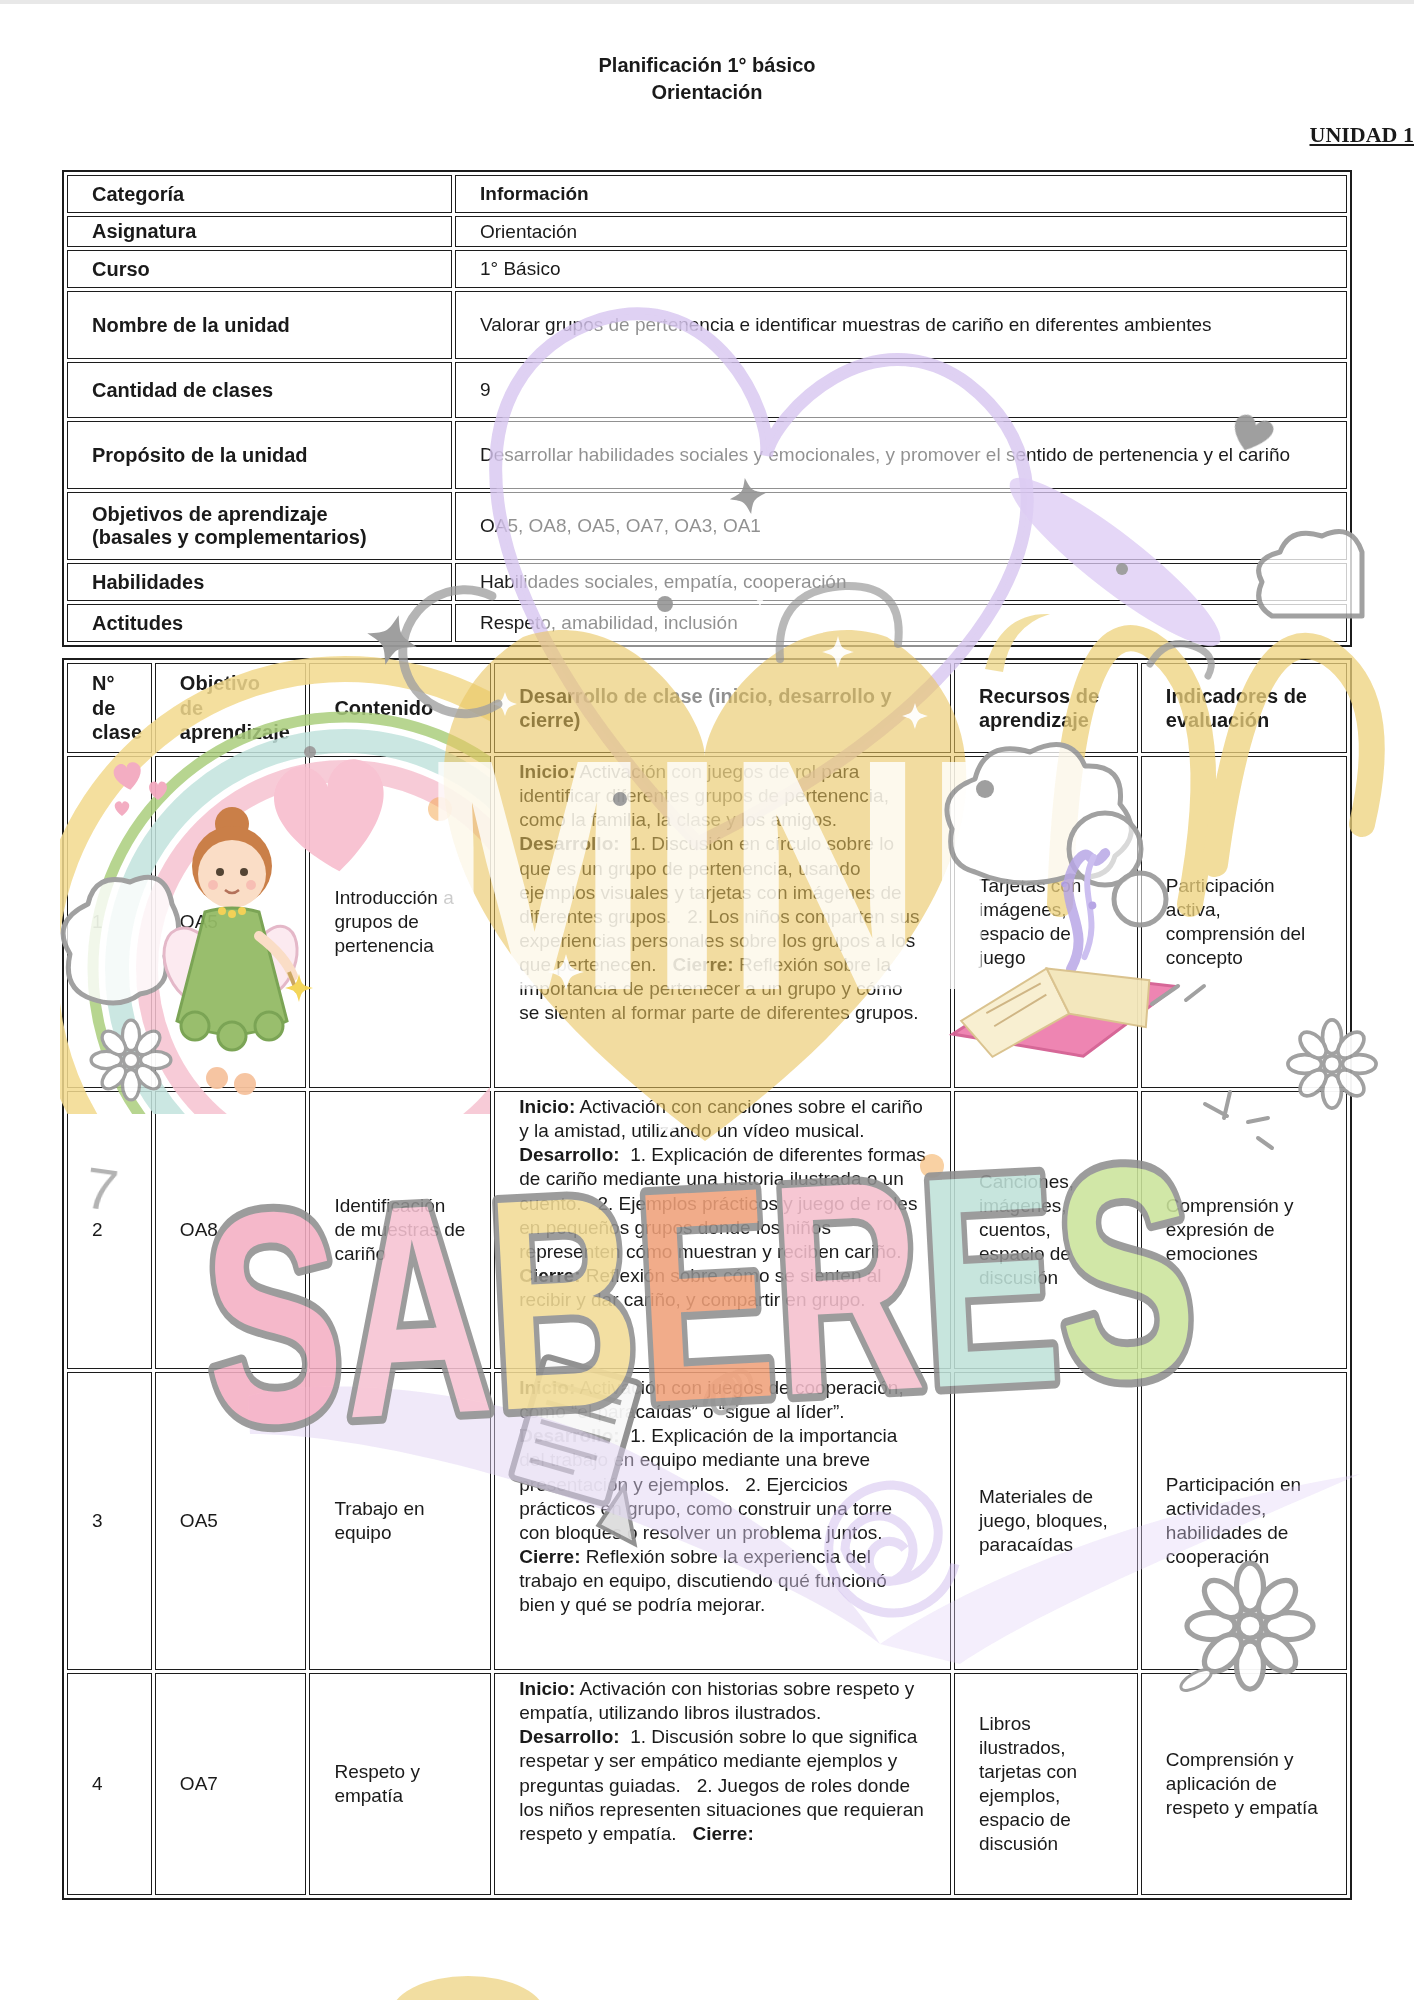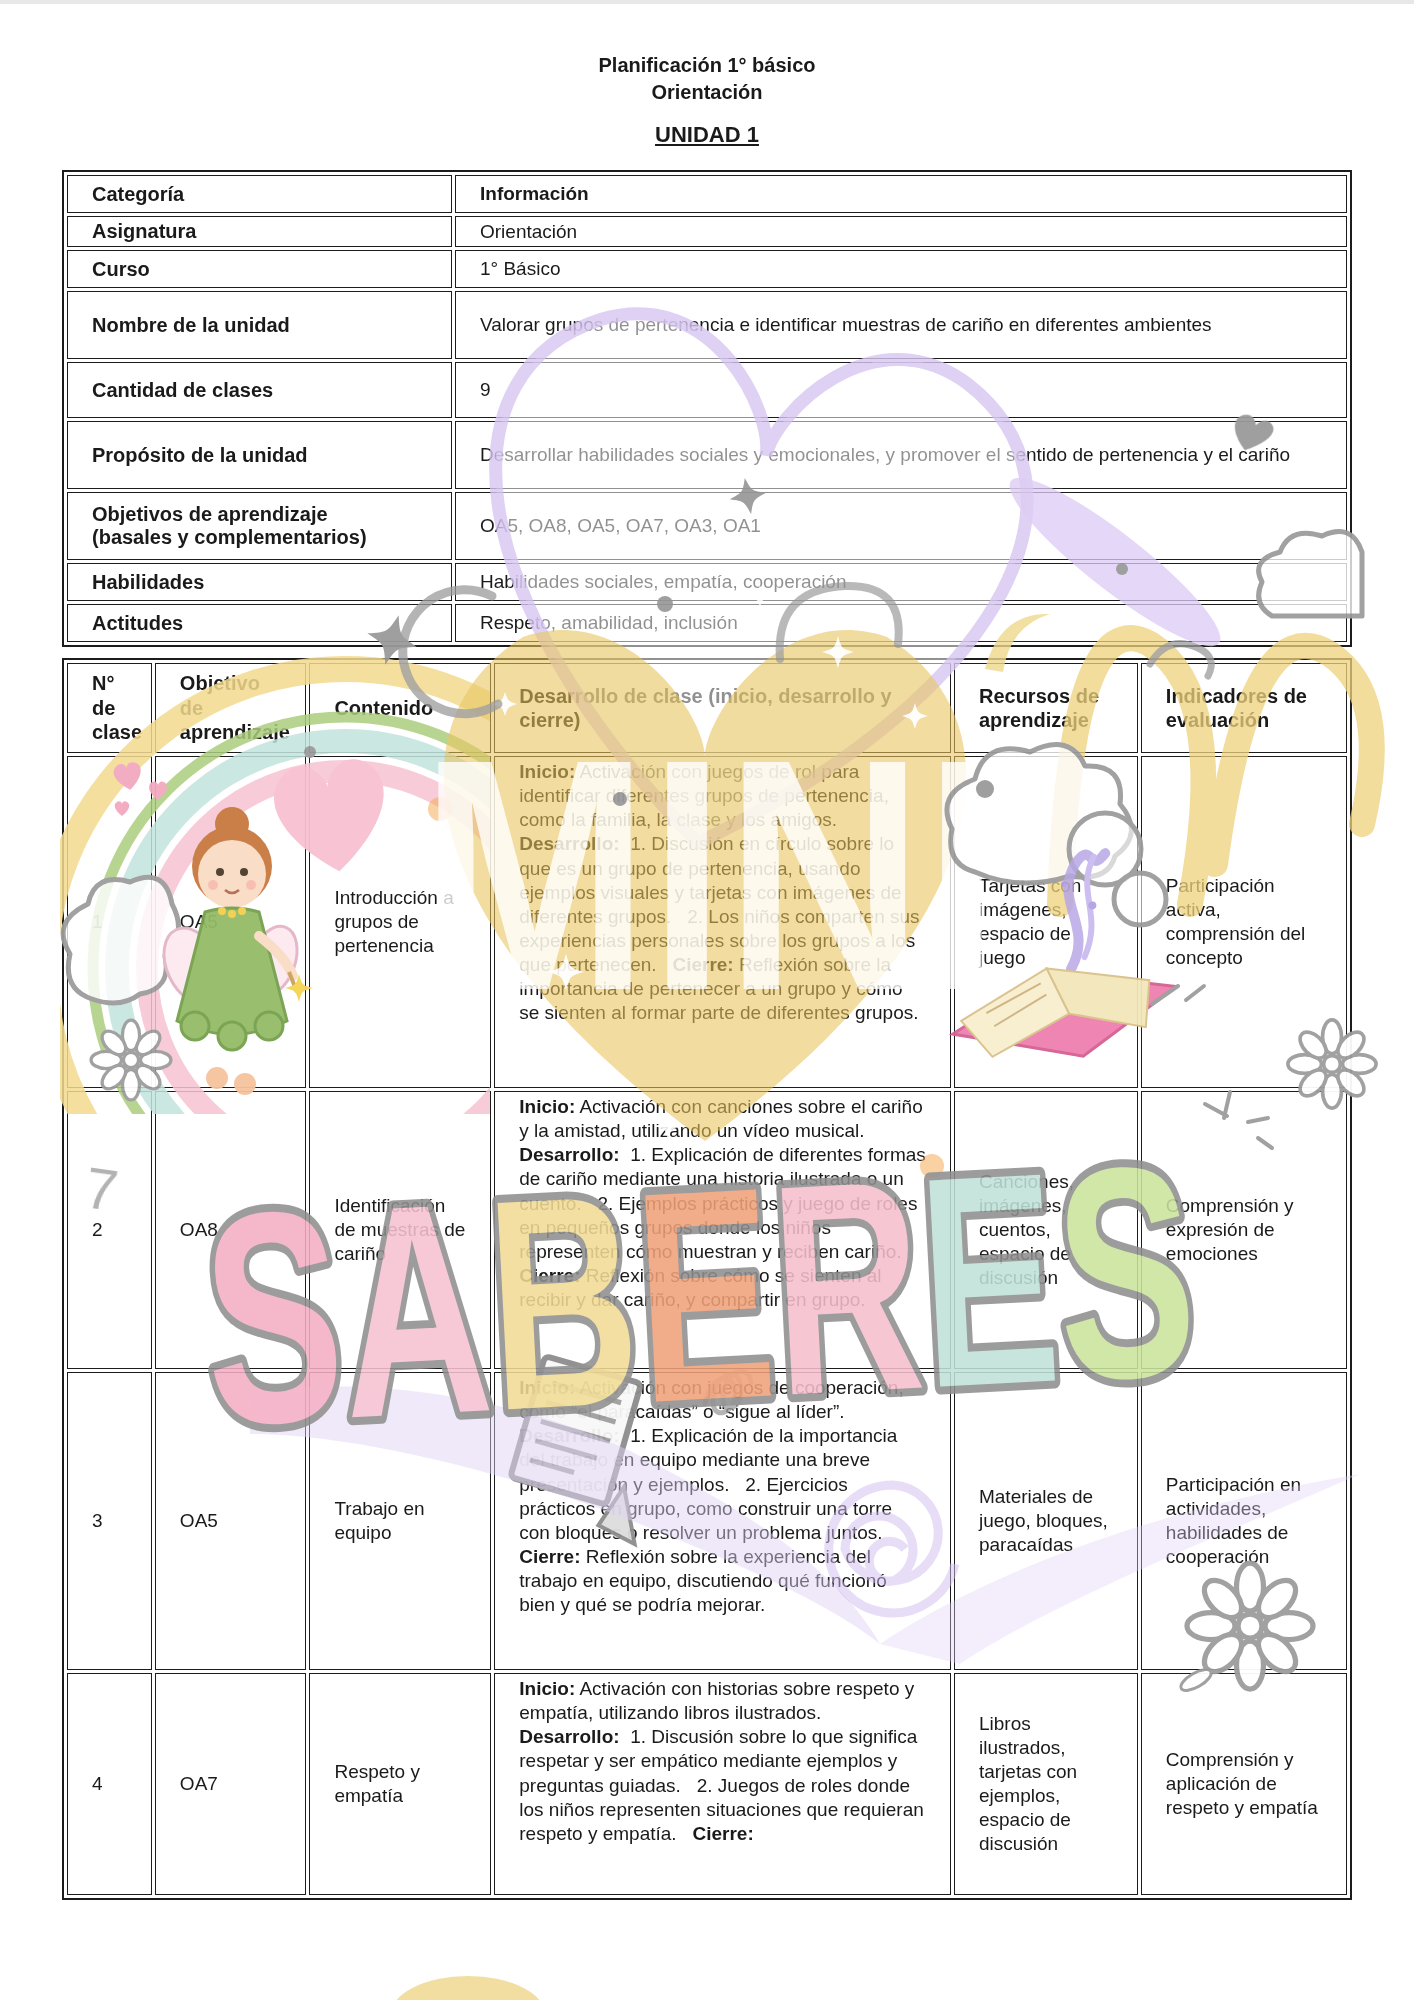--- a/index.html
+++ b/index.html
@@ -1,21 +1,21 @@
 <!DOCTYPE html>
 <html><head>
 <meta charset="utf-8">
 <style>
   html,body{margin:0;padding:0;background:#e8e8e8;}
   .page{position:relative;width:1414px;height:2000px;background:#ffffff;overflow:hidden;
         color:#1a1a1a;font-family:"Liberation Sans", sans-serif;margin:4px auto;}
   .doc-title{position:absolute;top:48px;left:0;width:100%;text-align:center;
              font-weight:bold;font-size:20px;line-height:1.35;}
-  .unit-heading{position:absolute;top:118px;left:0;width:100%;text-align:center;
-                font-weight:bold;font-size:22px;}
+  .unit-heading{position:absolute;top:118px;left:0;width:100%;text-align:right;
+                font-weight:bold;font-size:22px;font-family:Liberation Serif, serif;}
   .unit-heading span{text-decoration:underline;}
   table.doc{position:absolute;left:62px;width:1290px;border:2px solid #1c1c1c;
             border-collapse:separate;border-spacing:3px;table-layout:fixed;background:#fff;}
   table.doc td,table.doc th{border:1px solid #1c1c1c;padding:3px 24px;font-size:19px;
             vertical-align:middle;text-align:left;overflow:hidden;}
   #info-table{top:166px;}
   #info-table td.label{font-weight:bold;font-size:20px;white-space:pre-line;}
   #class-table{top:654px;}
   #class-table th{font-weight:bold;font-size:20px;white-space:pre-line;line-height:1.22;}
   #class-table td{line-height:1.27;}

